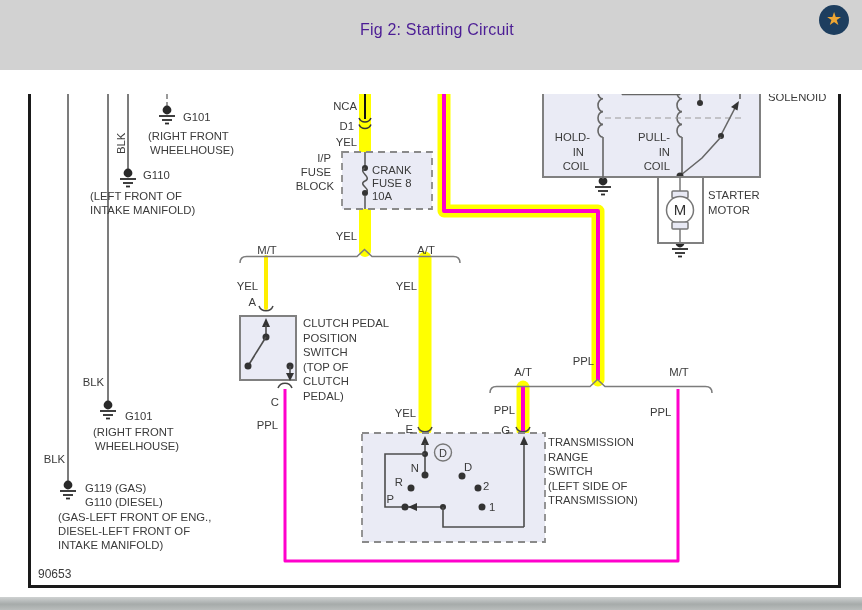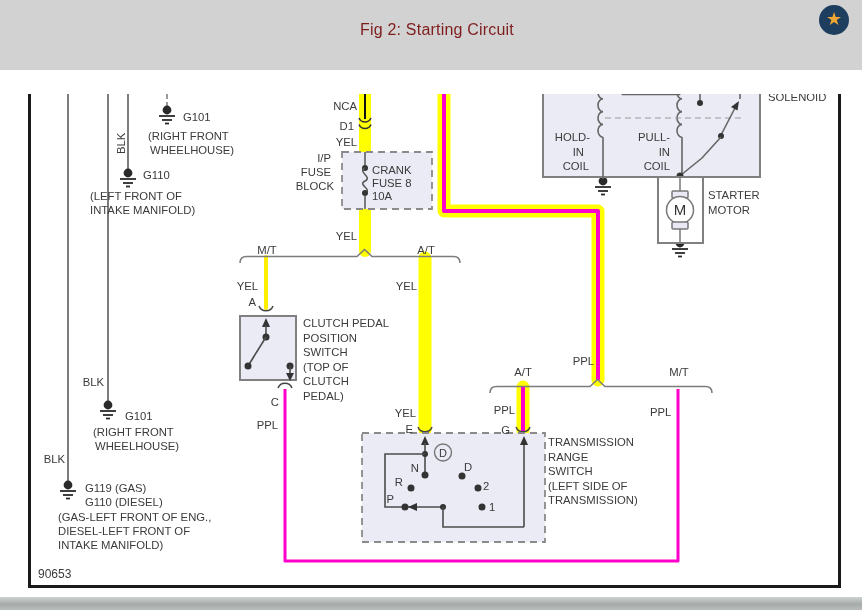--- a/index.html
+++ b/index.html
@@ -1,21 +1,21 @@
 <!DOCTYPE html>
 <html><head>
 <meta charset="utf-8">
 <style>
   html,body{margin:0;padding:0;background:#ffffff;}
   .stage{position:relative;width:862px;height:610px;overflow:hidden;background:#ffffff;
          font-family:"Liberation Sans",sans-serif;}
   .header{position:absolute;left:0;top:0;width:862px;height:70px;background:#d2d2d2;
           border-bottom:1px solid #c4c4c4;}
   .title{position:absolute;left:0;right:0;top:21px;text-align:center;
-         font-size:16px;color:#7f1d1d;letter-spacing:.2px;margin-left:12px;}
+         font-size:16px;color:#4c1d95;letter-spacing:.2px;margin-left:12px;}
   .star-btn{position:absolute;right:13px;top:5px;width:30px;height:30px;border-radius:50%;
             background:#1d3e5f;display:flex;align-items:center;justify-content:center;cursor:pointer;}
   .star-btn span{color:#efa632;font-size:18px;line-height:1;transform:translateY(-1px);}
   .canvas{position:absolute;left:0;top:70px;width:862px;height:527px;background:#ffffff;}
   .hscrollbar{position:absolute;left:0;top:597px;width:862px;height:13px;
               background:linear-gradient(180deg,#cfd2d2 0%,#a6abaa 55%,#b9bdbc 100%);}
   svg text{font-family:"Liberation Sans",sans-serif;font-size:11.3px;fill:#3b3b3b;}
   svg text.sm{font-size:11px;}
   svg text.code{font-size:12px;}
   svg text.mlabel{font-size:15px;fill:#333;}

